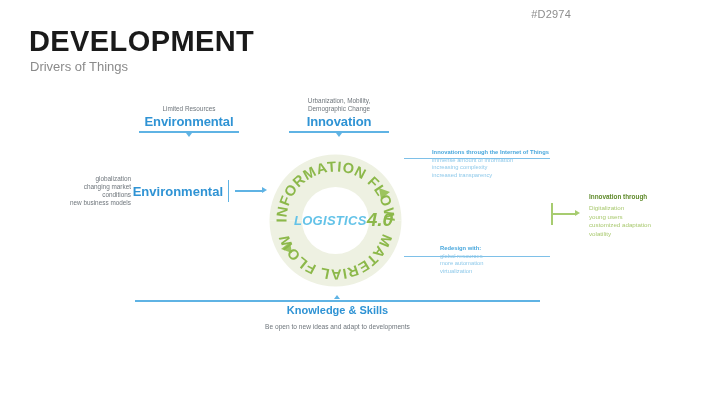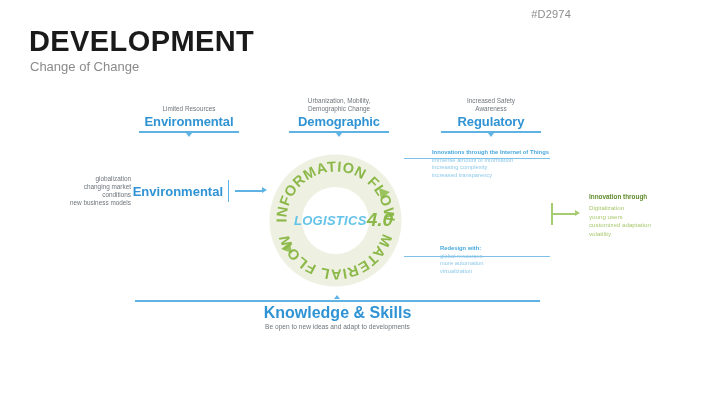--- a/index.html
+++ b/index.html
@@ -102,62 +102,53 @@
 
   
   #bottom-rule{position:absolute;left:135px;top:300px;width:405px;height:1.5px;background:#5fb3e4;}
   #bottom-arrow{
     position:absolute;left:334px;top:295px;width:0;height:0;
     border-left:3.2px solid transparent;border-right:3.2px solid transparent;
     border-bottom:4.6px solid #5fb3e4;
   }
   #bottom-title{
     position:absolute;left:135px;top:304px;width:405px;text-align:center;
-    font-size:16px;font-weight:bold;color:#2f93d4;
+    font-size:11px;font-weight:bold;color:#2f93d4;
   }
   #bottom-sub{
     position:absolute;left:135px;top:323px;width:405px;text-align:center;
     font-size:6.6px;color:#6f767c;
   }
 </style>
 </head>
 <body>
 
 <div class="stage">
 
   <div id="slide-id">#D2974</div>
   <div id="page-title">DEVELOPMENT</div>
-  <div id="page-subtitle">Change of Change</div>
+  <div id="page-subtitle">Drivers of Things</div>
 
   <div class="topcol" style="left:139px;top:96px;">
     <div class="cap">Limited Resources</div>
     <div class="ttl">Environmental</div>
     <div class="rule"></div>
     <div class="dn"></div>
   </div>
 
   <div class="topcol" style="left:289px;top:96px;">
     <div class="cap">
         <div>Urbanization, Mobility,</div>
         <div>Demographic Change</div>
       </div>
-    <div class="ttl">Demographic</div>
+    <div class="ttl">Innovation</div>
     <div class="rule"></div>
     <div class="dn"></div>
   </div>
 
-  <div class="topcol" style="left:441px;top:96px;">
-    <div class="cap">
-        <div>Increased Safety</div>
-        <div>Awareness</div>
-      </div>
-    <div class="ttl">Regulatory</div>
-    <div class="rule"></div>
-    <div class="dn"></div>
-  </div>
 
   <div class="leftrow" style="left:60px;top:180px;width:175px;">
     <div class="desc">
         <div>globalization</div>
         <div>changing market</div>
         <div>conditions</div>
         <div>new business models</div>
       </div>
     <div class="ttl">Environmental</div>
     <div class="vbar"></div>

